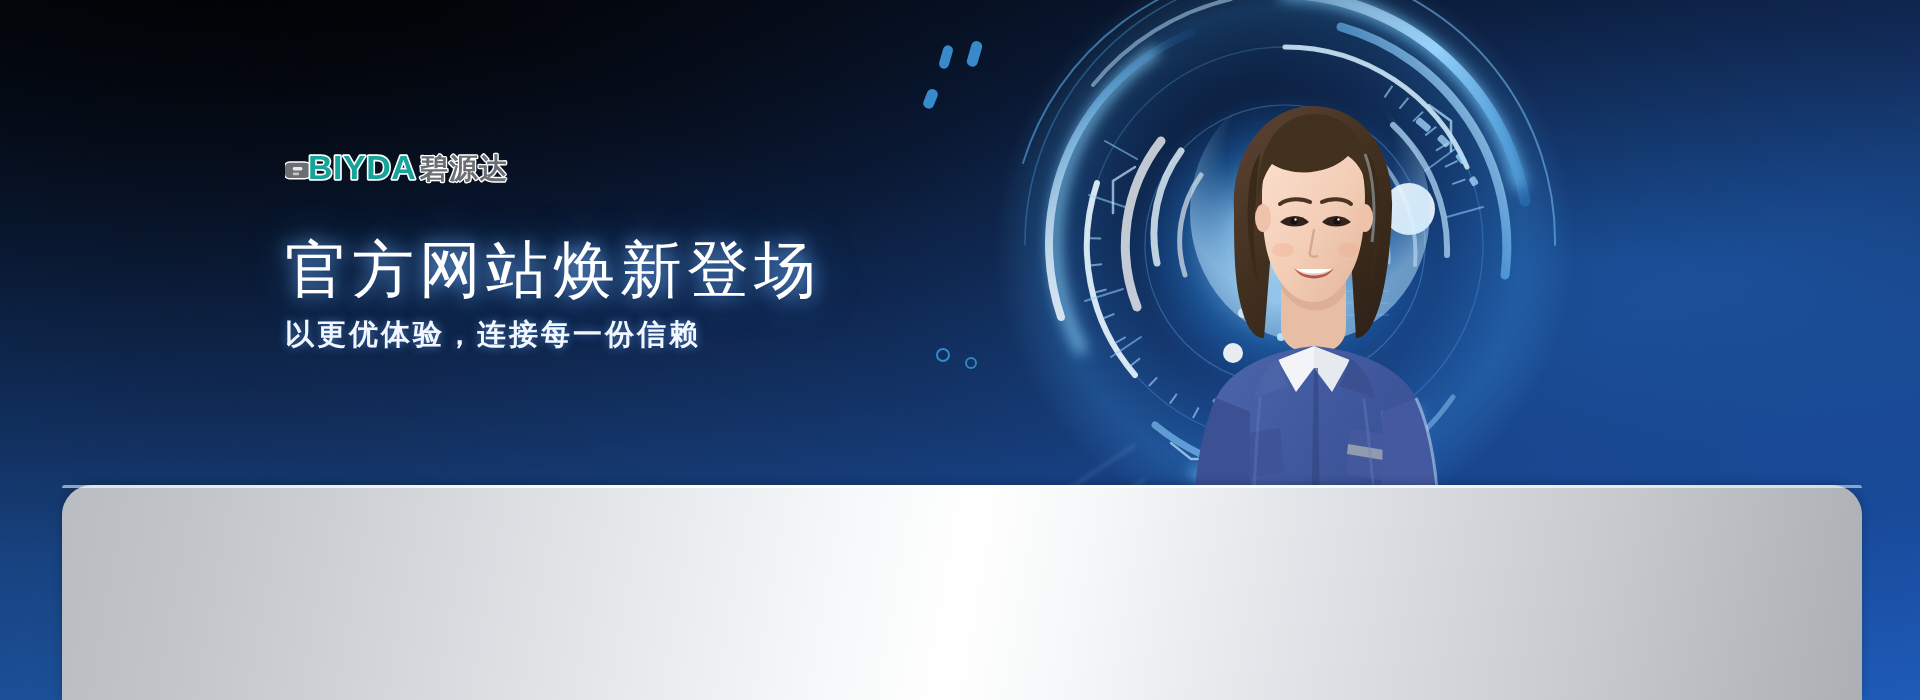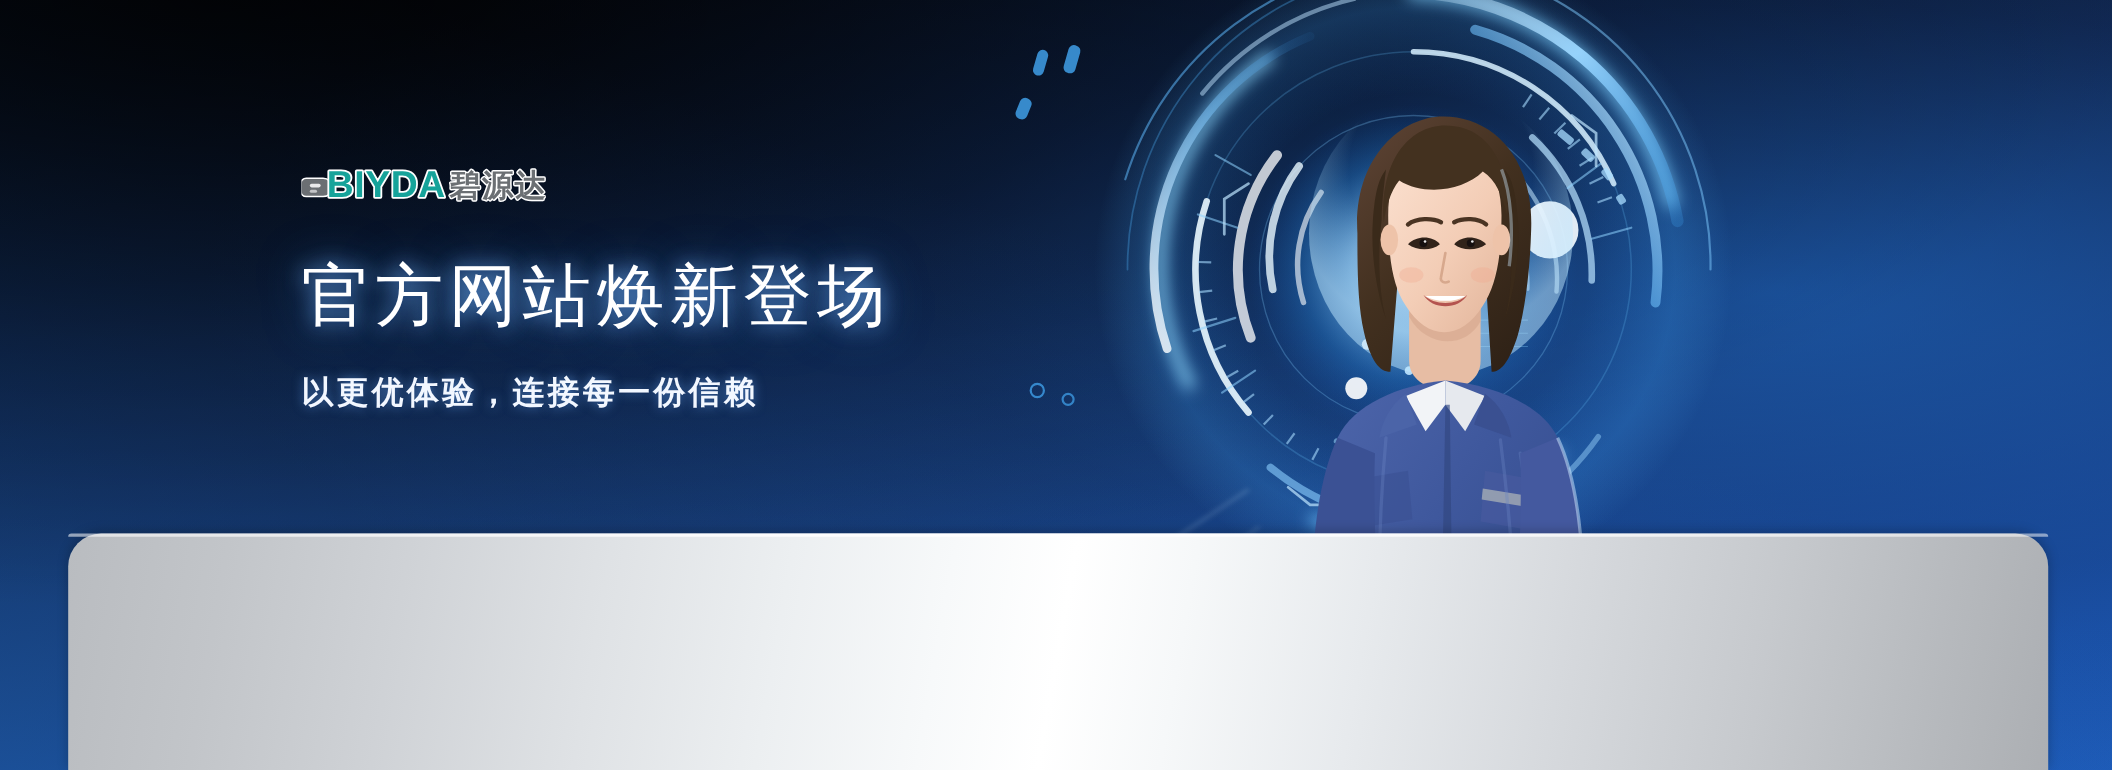--- a/index.html
+++ b/index.html
@@ -33,32 +33,32 @@
   .hud svg { width:100%; height:100%; display:block; overflow:visible; }
 
   
   .person {
     position:absolute; left:1168px; top:92px; width:300px; height:608px;
     pointer-events:none;
   }
   .person svg { width:100%; height:100%; display:block; }
 
   
-  .content { position:absolute; left:274px; top:140px; width:740px; }
+  .content { position:absolute; left:285px; top:140px; width:740px; }
 
   .logo-row { display:flex; align-items:center; height:52px; margin-bottom:46px; }
   .logo-mark { display:block; height:46px; }
 
   .headline {
     font-size:62px; font-weight:normal; color:#ffffff; letter-spacing:5px;
     line-height:1.02; white-space:nowrap;
     text-shadow:0 0 18px rgba(120,185,255,0.85), 0 0 42px rgba(60,140,240,0.55), 0 2px 3px rgba(0,20,60,0.6);
   }
   .subhead {
-    margin-top:36px;
+    margin-top:14px;
     font-size:29px; font-weight:bold; color:#f2f7ff; letter-spacing:3px;
     white-space:nowrap;
     text-shadow:0 0 10px rgba(110,175,255,0.6), 0 1px 2px rgba(0,20,60,0.55);
   }
 
   
   .silver-panel {
     position:absolute; left:62px; bottom:0; width:1800px; height:215px;
     border-radius:30px 30px 0 0;
     background:linear-gradient(100deg,

